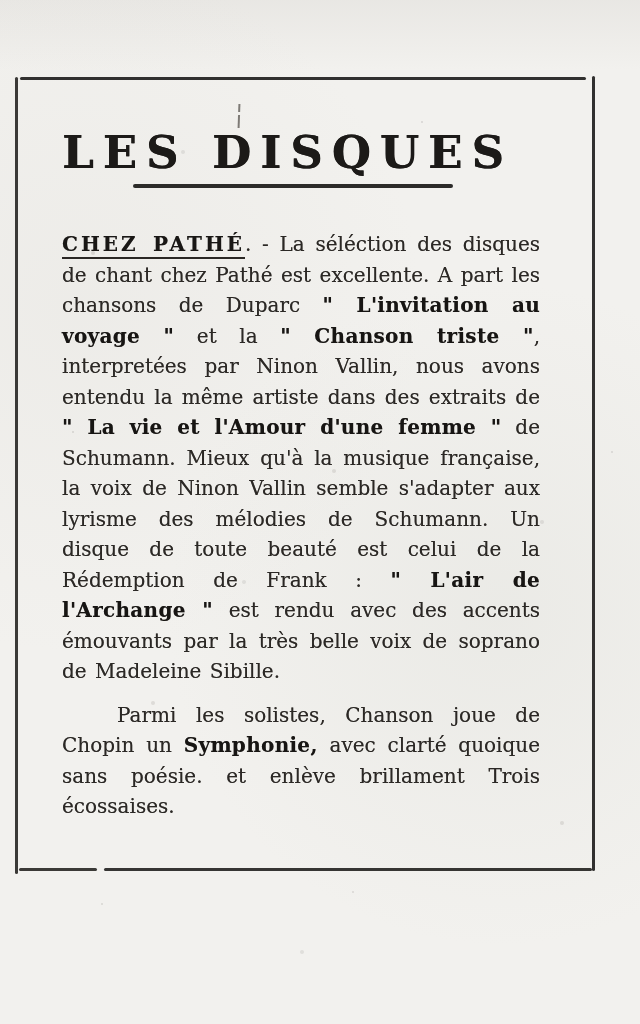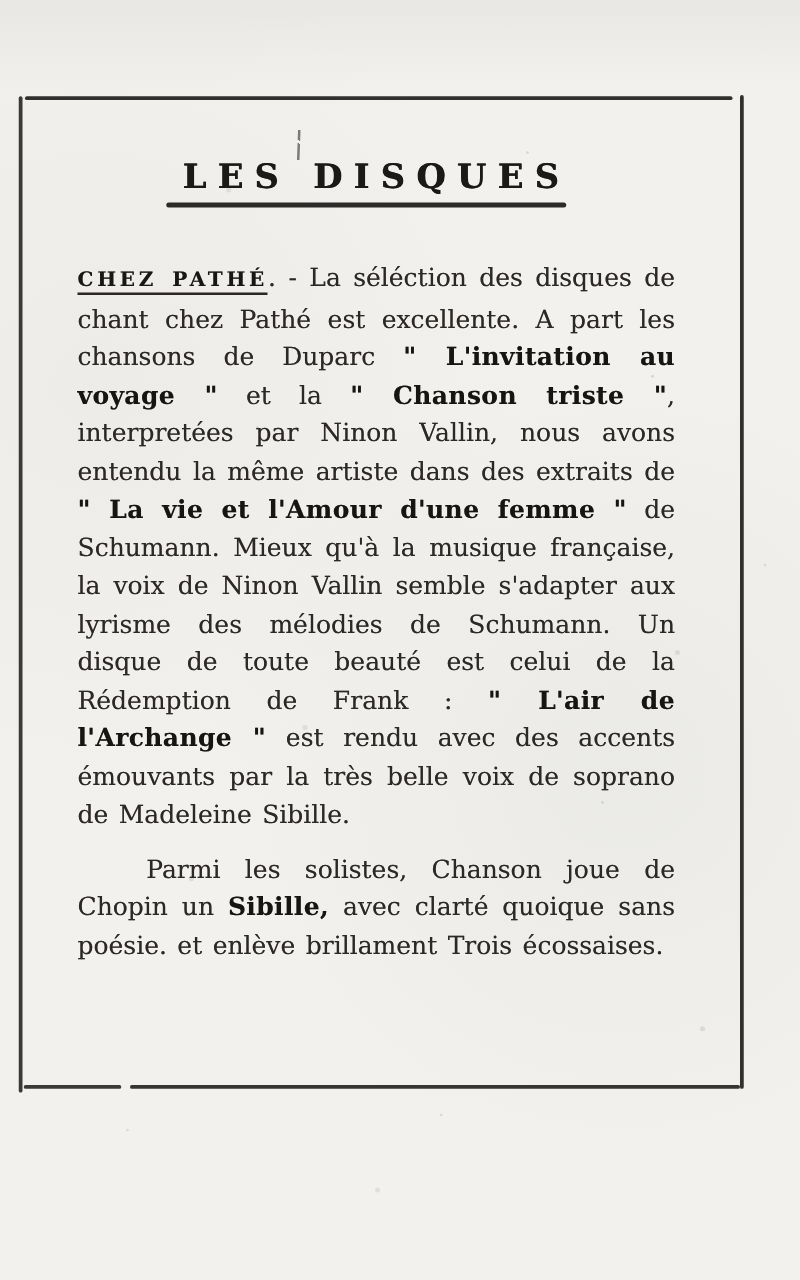--- a/index.html
+++ b/index.html
@@ -59,24 +59,23 @@
       182px 151px 0 1px rgba(70,65,60,.10),
       611px 451px 0 0 rgba(70,65,60,.14);
   }
 
   .content {
     position: absolute;
     left: 62px; top: 126px;
     width: 478px;
   }
   .title {
-    font-size: 27px;
+    font-size: 45px;
     font-weight: bold;
     letter-spacing: 9px;
-    text-align: center;
     color: #1c1a18;
     text-shadow: 0.4px 0 0 #1c1a18;
   }
   .title-rule {
     width: 320px; height: 4px;
     margin: 5px auto 0;
     background: #1d1c1a;
     border-radius: 2px;
     transform: translateX(-8px);
     opacity: .93;
@@ -87,21 +86,21 @@
     line-height: 30.5px;
     color: var(--ink);
     text-align: justify;
     margin: 0 0 13px 0;
     word-spacing: 2px;
     text-shadow: 0 0 0.5px rgba(43,40,37,.55);
   }
   .para.indent { text-indent: 55px; }
   .seg-lead {
     font-weight: bold;
-    font-size: 16px;
+    font-size: 20px;
     letter-spacing: 3px;
     color: #191715;
     border-bottom: 2.5px solid #2a2724;
     padding-bottom: 1px;
   }
   .seg-bold {
     font-weight: bold;
     color: #171513;
     letter-spacing: 0.3px;
   }
@@ -118,16 +117,16 @@
   <div class="frame-left"></div>
   <div class="frame-right"></div>
   <div class="frame-bottom-a"></div>
   <div class="frame-bottom-b"></div>
 
   <div class="content">
     <h1 class="title">LES DISQUES</h1>
     <div class="title-rule"></div>
     <div class="body-text">
         <p class="para"><span class="seg-lead">CHEZ PATHÉ</span><span class="seg-normal">. - La séléction des disques de chant chez Pathé est excellente. A part les chansons de Duparc </span><span class="seg-bold">" L'invitation au voyage "</span><span class="seg-normal"> et la </span><span class="seg-bold">" Chanson triste "</span><span class="seg-normal">, interpretées par Ninon Vallin, nous avons entendu la même artiste dans des extraits de </span><span class="seg-bold">" La vie et l'Amour d'une femme "</span><span class="seg-normal"> de Schumann. Mieux qu'à la musique française, la voix de Ninon Vallin semble s'adapter aux lyrisme des mélodies de Schumann. Un disque de toute beauté est celui de la Rédemption de Frank : </span><span class="seg-bold">" L'air de l'Archange "</span><span class="seg-normal"> est rendu avec des accents émouvants par la très belle voix de soprano de Madeleine Sibille.</span></p>
-        <p class="para indent"><span class="seg-normal">Parmi les solistes, Chanson joue de Chopin un </span><span class="seg-bold">Sibille,</span><span class="seg-normal"> avec clarté quoique sans poésie. et enlève brillament Trois écossaises.</span></p>
+        <p class="para indent"><span class="seg-normal">Parmi les solistes, Chanson joue de Chopin un </span><span class="seg-bold">Symphonie,</span><span class="seg-normal"> avec clarté quoique sans poésie. et enlève brillament Trois écossaises.</span></p>
       </div>
   </div>
 </div>
 
 </body></html>

